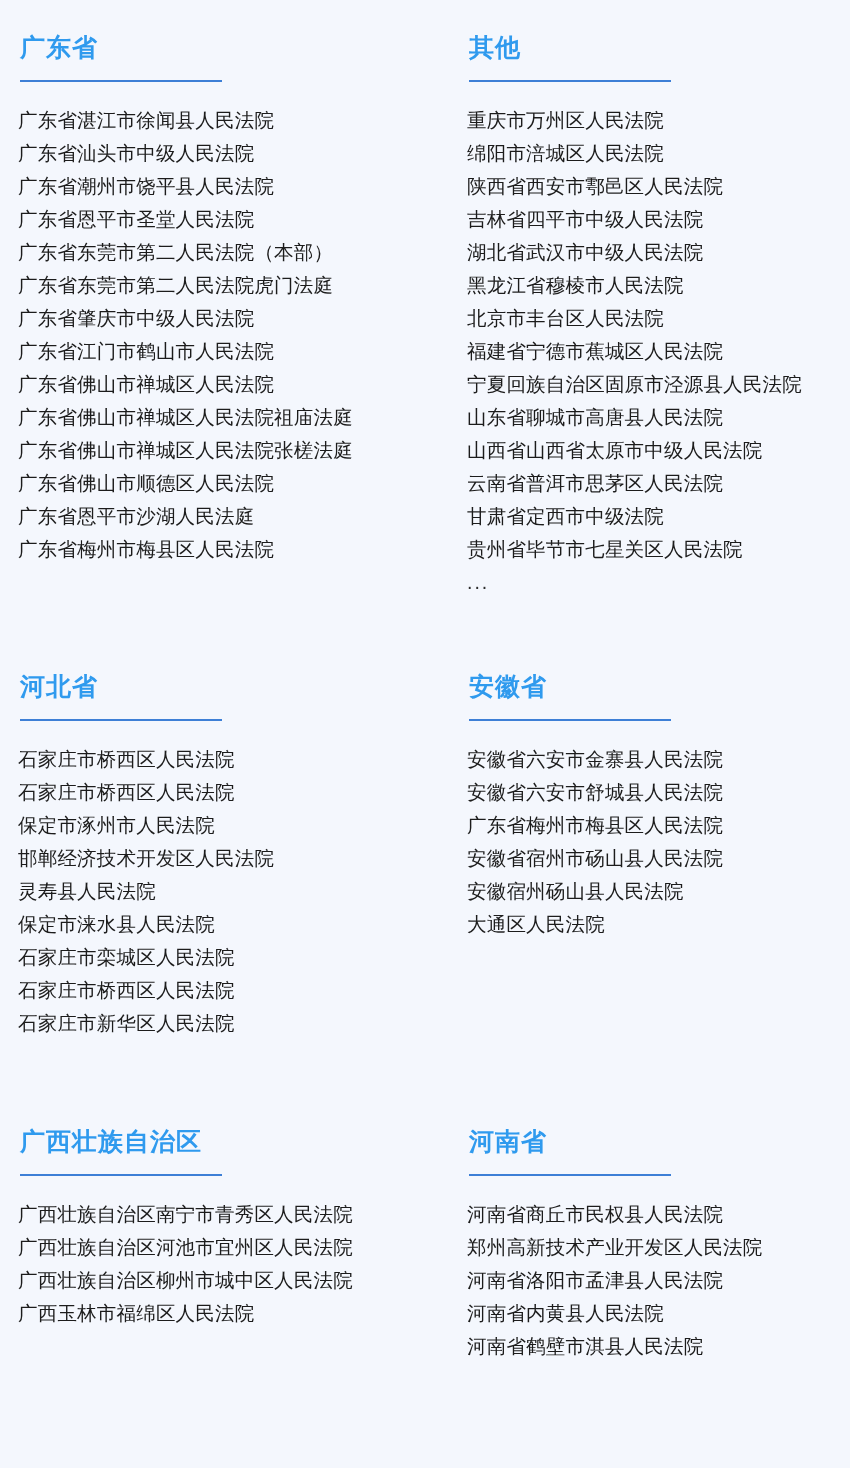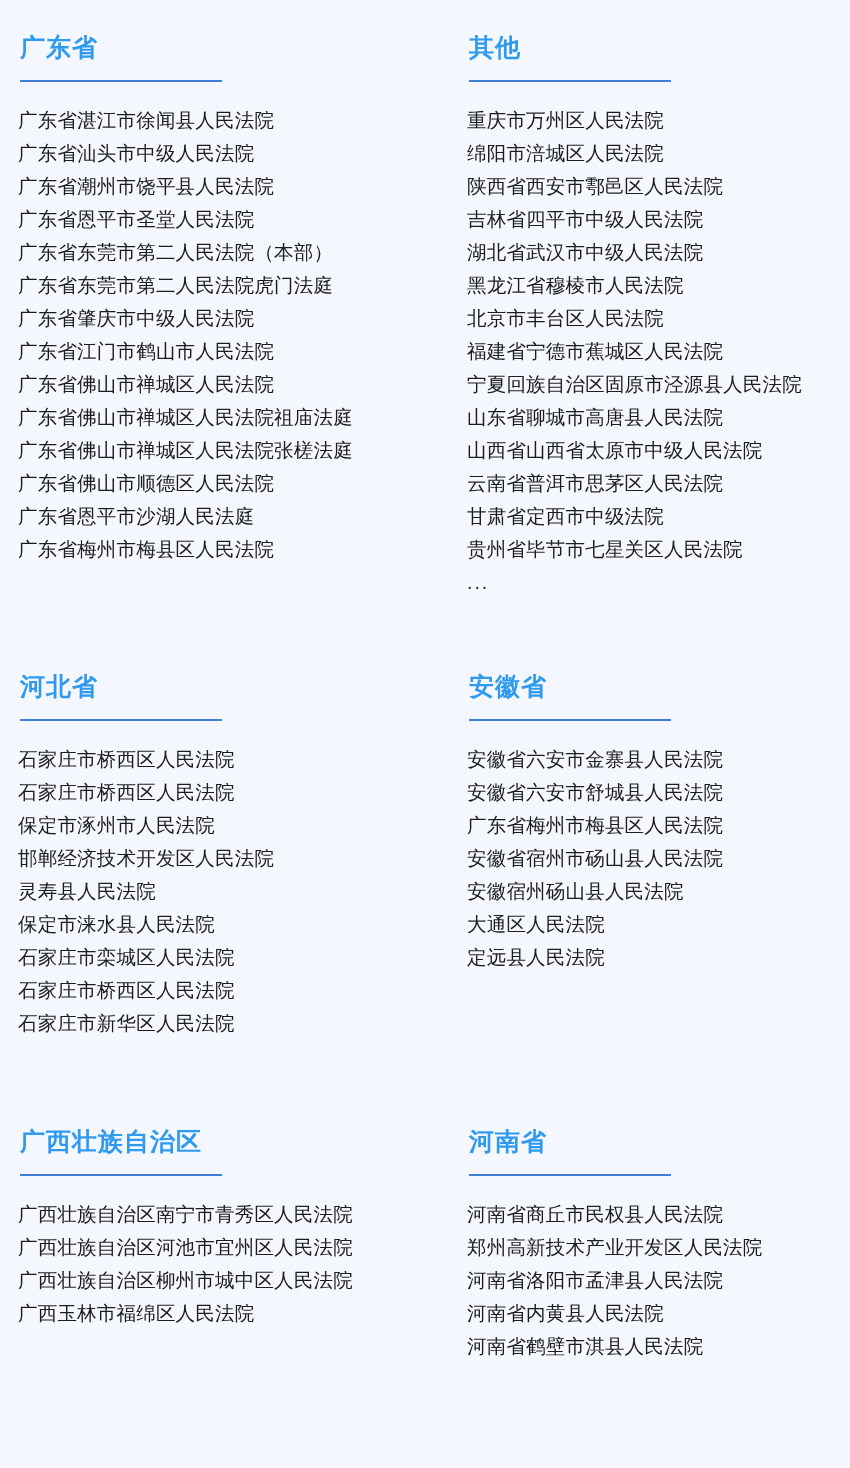--- a/index.html
+++ b/index.html
@@ -142,21 +142,20 @@
     <div class="section right">
       <div class="sec-title">安徽省</div>
       <div class="sec-rule"></div>
       <ul class="sec-list">
         <li>安徽省六安市金寨县人民法院</li>
         <li>安徽省六安市舒城县人民法院</li>
         <li>广东省梅州市梅县区人民法院</li>
         <li>安徽省宿州市砀山县人民法院</li>
         <li>安徽宿州砀山县人民法院</li>
         <li>大通区人民法院</li>
-        <li>定远县人民法院</li>
       </ul>
     </div>
 
     <div class="row-gap-b"></div>
 
     <div class="section left">
       <div class="sec-title">广西壮族自治区</div>
       <div class="sec-rule"></div>
       <ul class="sec-list">
         <li>广西壮族自治区南宁市青秀区人民法院</li>

